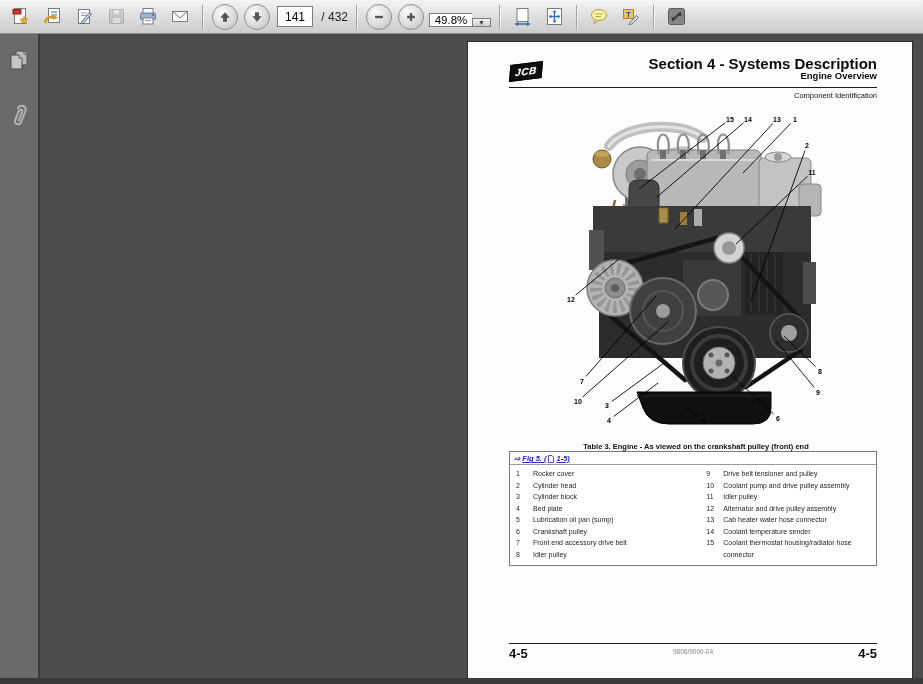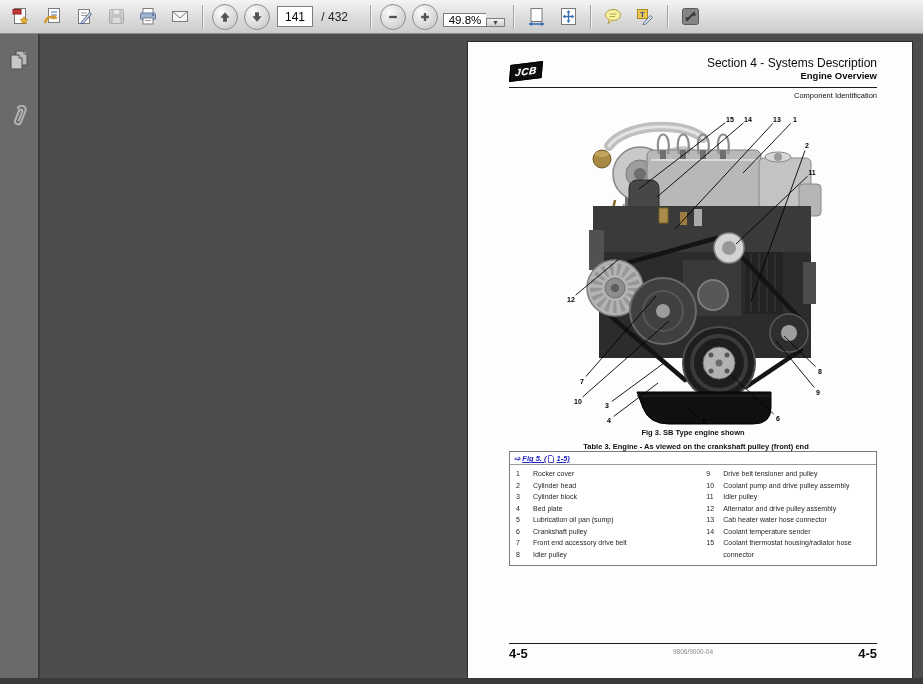--- a/index.html
+++ b/index.html
@@ -5,37 +5,37 @@
   html,body{margin:0;padding:0;background:#4d4d4d;}
   body{width:923px;height:684px;overflow:hidden;font-family:"Liberation Sans",sans-serif;-webkit-font-smoothing:antialiased;}
   .app{width:923px;height:684px;display:flex;flex-direction:column;position:relative;}
 
   
   .toolbar{height:33px;flex:0 0 auto;background:linear-gradient(#f4f4f4,#dcdcdc 55%,#cccccc);border-bottom:1px solid #8d8d8d;display:flex;align-items:center;padding:0 4px;}
   .tb-btn{width:32px;height:28px;display:flex;align-items:center;justify-content:center;border-radius:3px;flex:none;}
   .tb-sep{width:1px;height:24px;background:#a2a2a2;box-shadow:1px 0 0 #f2f2f2;margin:0 6px;flex:none;}
   .round-btn{width:24px;height:24px;margin:0 3px;border-radius:50%;border:1px solid #8f8f8f;background:radial-gradient(circle at 35% 30%,#fbfbfb,#d6d6d6 65%,#bdbdbd);display:flex;align-items:center;justify-content:center;flex:none;}
   .page-input{width:34px;height:19px;border:1px solid #7d7d7d;background:#fff;font:12px "Liberation Sans",sans-serif;text-align:center;margin:0 5px 0 4px;padding:0;}
-  .page-total{font:12px "Liberation Sans",sans-serif;color:#222;margin-right:16px;white-space:pre;}
+  .page-total{font:12px "Liberation Sans",sans-serif;color:#222;margin-right:2px;white-space:pre;}
   .zoom-wrap{display:flex;align-items:flex-end;height:21px;margin:0 2px;flex:none;}
   .zoom-input{width:42px;border:1px solid #7d7d7d;border-right:none;background:#fff;font:11.5px "Liberation Sans",sans-serif;text-align:center;padding:0;}
   .zoom-dd{width:17px;border:1px solid #7d7d7d;background:linear-gradient(#f2f2f2,#cfcfcf);display:flex;align-items:center;justify-content:center;font-size:7px;color:#444;}
 
   
   .workspace{flex:1;display:flex;position:relative;overflow:hidden;background:#4d4d4d;}
   .rail{width:38px;flex:none;background:#6a6a6a;border-right:2px solid #3a3a3a;display:flex;flex-direction:column;align-items:center;padding-top:12px;gap:30px;}
   .rail-btn{width:28px;height:28px;display:flex;align-items:center;justify-content:center;}
   .canvas{flex:1;position:relative;overflow:hidden;}
   .pdf-page{position:absolute;left:427px;top:7px;width:446px;height:700px;background:#fdfdfd;border:1px solid #2c2c2c;box-sizing:border-box;}
   .bottom-bar{position:absolute;left:0;right:0;bottom:0;height:6px;background:#3a3a3a;z-index:6;}
 
   
   .logo{position:absolute;left:42px;top:21px;width:30px;height:15px;background:#0d0d0d;border:1px solid #000;transform:skewX(-12deg) rotate(-7deg);color:#fff;font-weight:bold;font-style:italic;font-size:10px;text-align:center;line-height:15px;letter-spacing:.5px;text-shadow:0 0 1px #888;}
   .hdr{position:absolute;right:35px;top:15px;text-align:right;color:#0c0c0c;}
-  .hdr-title{font-size:12px;font-weight:normal;line-height:13px;}
+  .hdr-title{font-size:15px;font-weight:bold;line-height:13px;}
   .hdr-sub{font-size:9.5px;font-weight:bold;line-height:11px;}
   .rule{position:absolute;left:41px;right:35px;height:1px;background:#1c1c1c;}
   .hdr-rule{top:45px;}
   .hdr-topic{position:absolute;right:35px;top:49px;font-size:7.5px;font-weight:normal;color:#111;}
   .fig-svg{position:absolute;left:95px;top:70px;}
   .fig-caption{position:absolute;left:41px;right:35px;top:386px;text-align:center;font-size:7.5px;font-weight:bold;color:#111;}
   .tbl-title{position:absolute;left:47px;right:35px;top:400px;text-align:center;font-size:7.5px;font-weight:bold;color:#111;}
   .tbl{position:absolute;left:41px;right:35px;top:409px;border:1px solid #7a7a7a;background:#fff;color:#1e1e1e;}
   .tbl-link{padding:2px 4px 1px;border-bottom:1px solid #9a9a9a;color:#2424c4;font-size:7.5px;font-weight:bold;font-style:italic;display:flex;align-items:center;gap:2px;}
   .tbl-link .lnk-txt{text-decoration:underline;}
@@ -343,21 +343,20 @@
               <text x="141" y="311.5" text-anchor="middle">5</text>
               <line x1="210.57316752781222" y1="301.9499192275729" x2="168" y2="263" stroke="#000" stroke-width="0.9"></line>
               <text x="215" y="308.5" text-anchor="middle">6</text>
               <line x1="252.6980304871134" y1="254.81752964024915" x2="221" y2="224" stroke="#000" stroke-width="0.9"></line>
               <text x="257" y="261.5" text-anchor="middle">8</text>
               <line x1="251.1857564828334" y1="275.3684185862977" x2="213" y2="229" stroke="#000" stroke-width="0.9"></line>
               <text x="255" y="282.5" text-anchor="middle">9</text>
             </g>
         </svg>
 
-        <div class="fig-caption">Fig 3. SB Type engine shown</div>
         <div class="tbl-title">Table 3. Engine - As viewed on the crankshaft pulley (front) end</div>
 
         <div class="tbl">
           <div class="tbl-link">
             <span>⇨</span>
             <span class="lnk-txt">Fig 5. (</span>
             <svg width="6" height="8" viewBox="0 0 6 8">
                 <path d="M.5 .5 h3.5 l1.5 1.8 v5.2 H.5 Z" fill="none" stroke="#2424c4" stroke-width=".8"></path>
               </svg>
             <span class="lnk-txt">1-5)</span>

